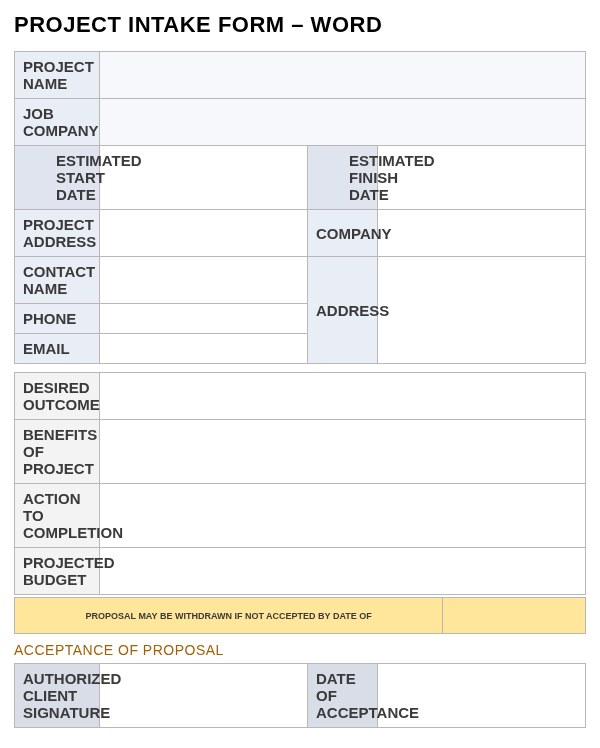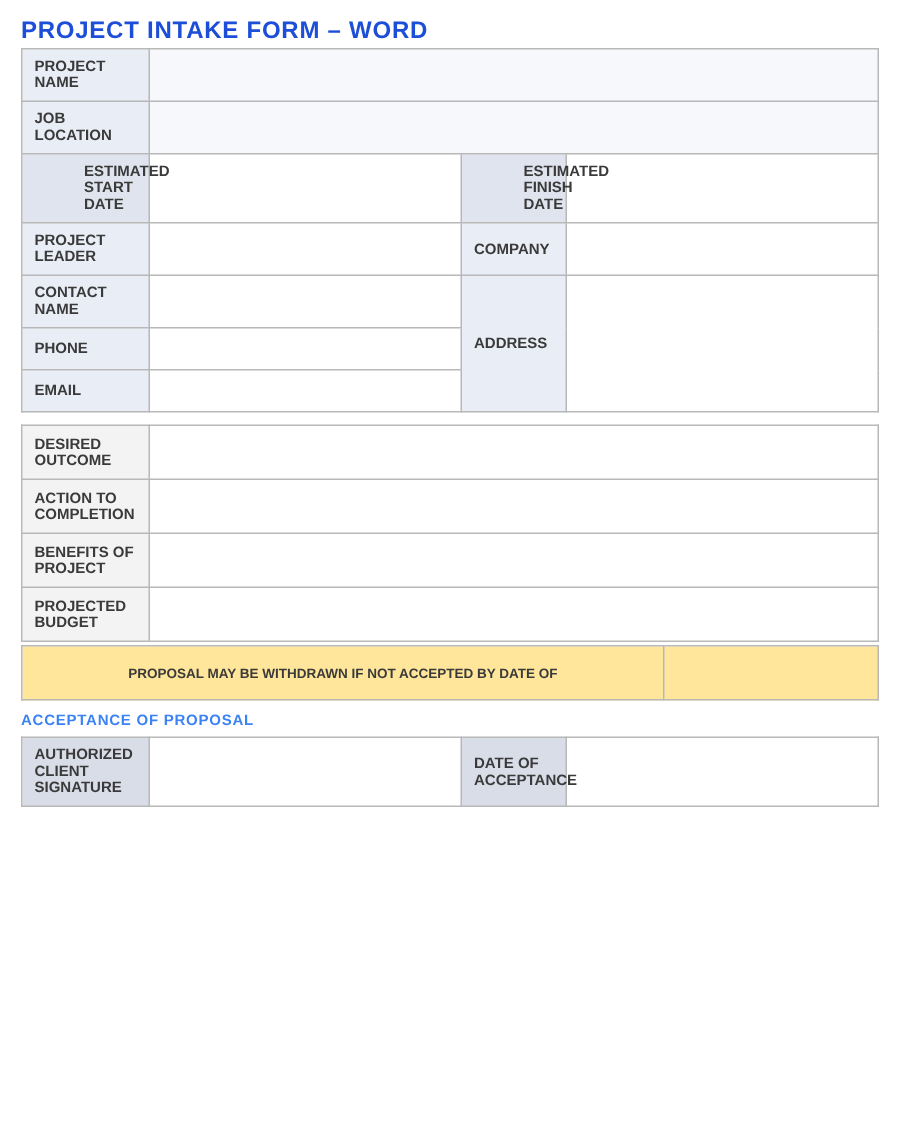--- a/index.html
+++ b/index.html
@@ -3,35 +3,35 @@
 <meta charset="utf-8">
 <style>
   * { box-sizing: border-box; margin: 0; padding: 0; }
   body {
     font-family: Arial, Helvetica, sans-serif;
     background: #fff;
     width: 600px;
     padding: 12px 14px;
   }
   h1.title {
-    color: #1d4ed8;
-    font-size: 16px;
+    color: #000000;
+    font-size: 22px;
     font-weight: 700;
     letter-spacing: 0.5px;
-    margin-bottom: 2px;
+    margin-bottom: 13px;
   }
   table {
     border-collapse: collapse;
     width: 100%;
     table-layout: fixed;
   }
   td, th {
     border: 1px solid #b8b8b8;
     padding: 6px 8px;
-    font-size: 10px;
+    font-size: 15px;
     font-weight: 700;
     color: #3a3a3a;
     text-align: left;
     vertical-align: middle;
     height: 28px;
   }
   .label-col { width: 85px; }
   .label-col2 { width: 70px; }
   .lbl-light { background: #e9edf5; }
   .lbl-gray  { background: #dfe4ee; padding-left: 41px; }
@@ -45,25 +45,25 @@
     font-weight: 700;
     font-size: 9px;
     border: 1px solid #b8b8b8;
   }
   .banner-val {
     background: #ffe69a;
     border: 1px solid #b8b8b8;
   }
   .section-gap { height: 8px; }
   .accept-title {
-    font-size: 10px;
-    color: #3b82f6;
+    font-size: 14px;
+    color: #a16207;
     letter-spacing: 0.5px;
     margin: 8px 0 5px 0;
-    font-weight: 700;
+    font-weight: 400;
   }
   .banner-row td { height: 36px; padding: 4px 6px; }
   .tall td { height: 36px; }
 </style>
 </head>
 <body>
 
 <h1 class="title">PROJECT INTAKE FORM – WORD</h1>
 
 <table>
@@ -72,31 +72,31 @@
       <col>
       <col class="label-col2">
       <col>
   </colgroup>
   <tbody>
       <tr>
     <td class="lbl-light">PROJECT NAME</td>
     <td class="val-shade" colspan="3"></td>
   </tr>
   <tr>
-    <td class="lbl-light">JOB LOCATION</td>
+    <td class="lbl-light">JOB COMPANY</td>
     <td class="val-shade" colspan="3"></td>
   </tr>
   <tr>
     <td class="lbl-gray">ESTIMATED START DATE</td>
     <td class="val"></td>
     <td class="lbl-gray">ESTIMATED FINISH DATE</td>
     <td class="val"></td>
   </tr>
   <tr>
-    <td class="lbl-light">PROJECT LEADER</td>
+    <td class="lbl-light">PROJECT ADDRESS</td>
     <td class="val"></td>
     <td class="lbl-light">COMPANY</td>
     <td class="val"></td>
   </tr>
   <tr>
     <td class="lbl-light">CONTACT NAME</td>
     <td class="val"></td>
     <td class="lbl-light" rowspan="3">ADDRESS</td>
     <td class="val" rowspan="3"></td>
   </tr>
@@ -117,25 +117,25 @@
   <colgroup>
       <col class="label-col">
       <col>
     </colgroup>
   <tbody>
   <tr class="tall">
     <td class="lbl-plain">DESIRED OUTCOME</td>
     <td class="val"></td>
   </tr>
   <tr class="tall">
-    <td class="lbl-plain">ACTION TO COMPLETION</td>
+    <td class="lbl-plain">BENEFITS OF PROJECT</td>
     <td class="val"></td>
   </tr>
   <tr class="tall">
-    <td class="lbl-plain">BENEFITS OF PROJECT</td>
+    <td class="lbl-plain">ACTION TO COMPLETION</td>
     <td class="val"></td>
   </tr>
   <tr class="tall">
     <td class="lbl-plain">PROJECTED BUDGET</td>
     <td class="val"></td>
   </tr>
 </tbody>
   </table>
 
 <table style="margin-top:2px;">

